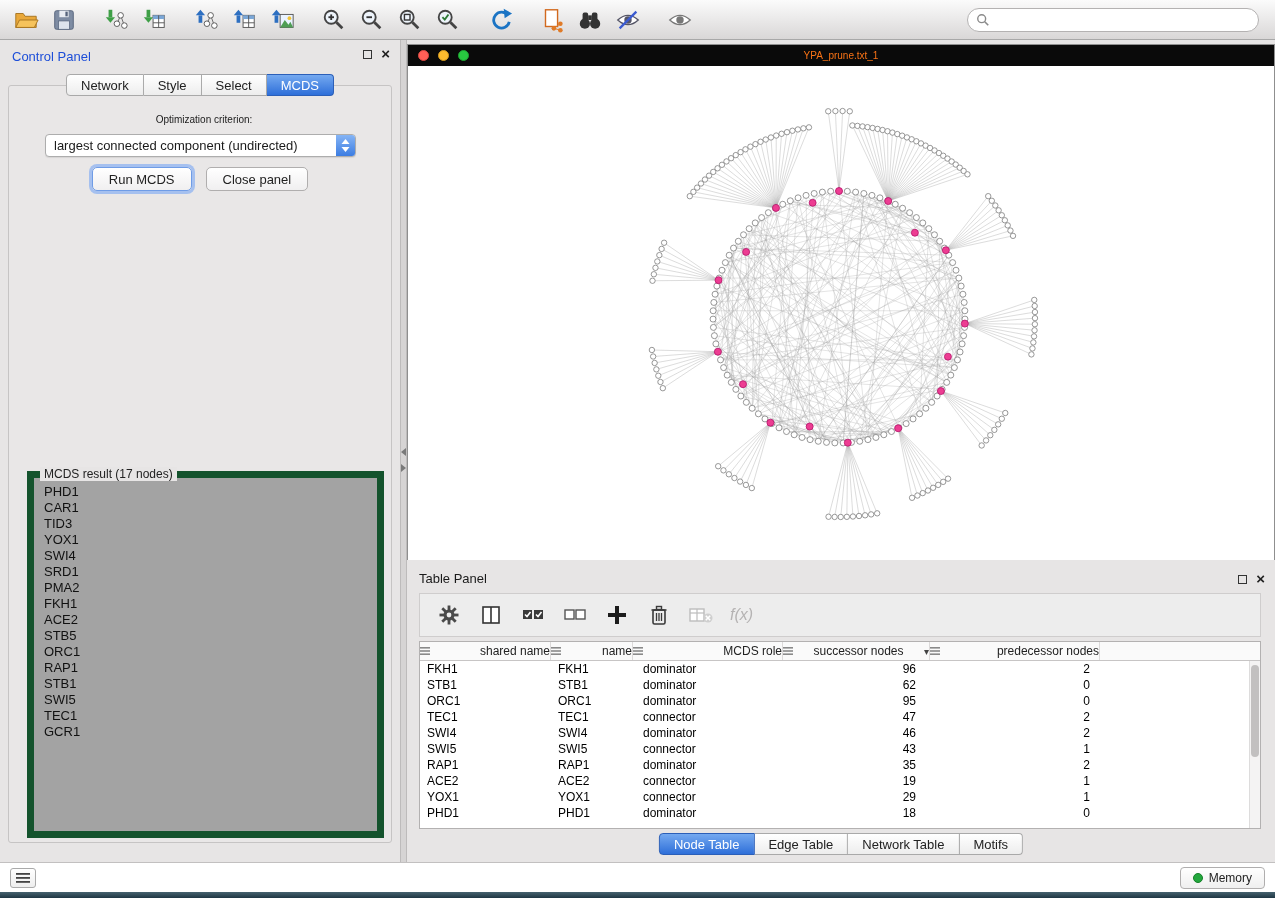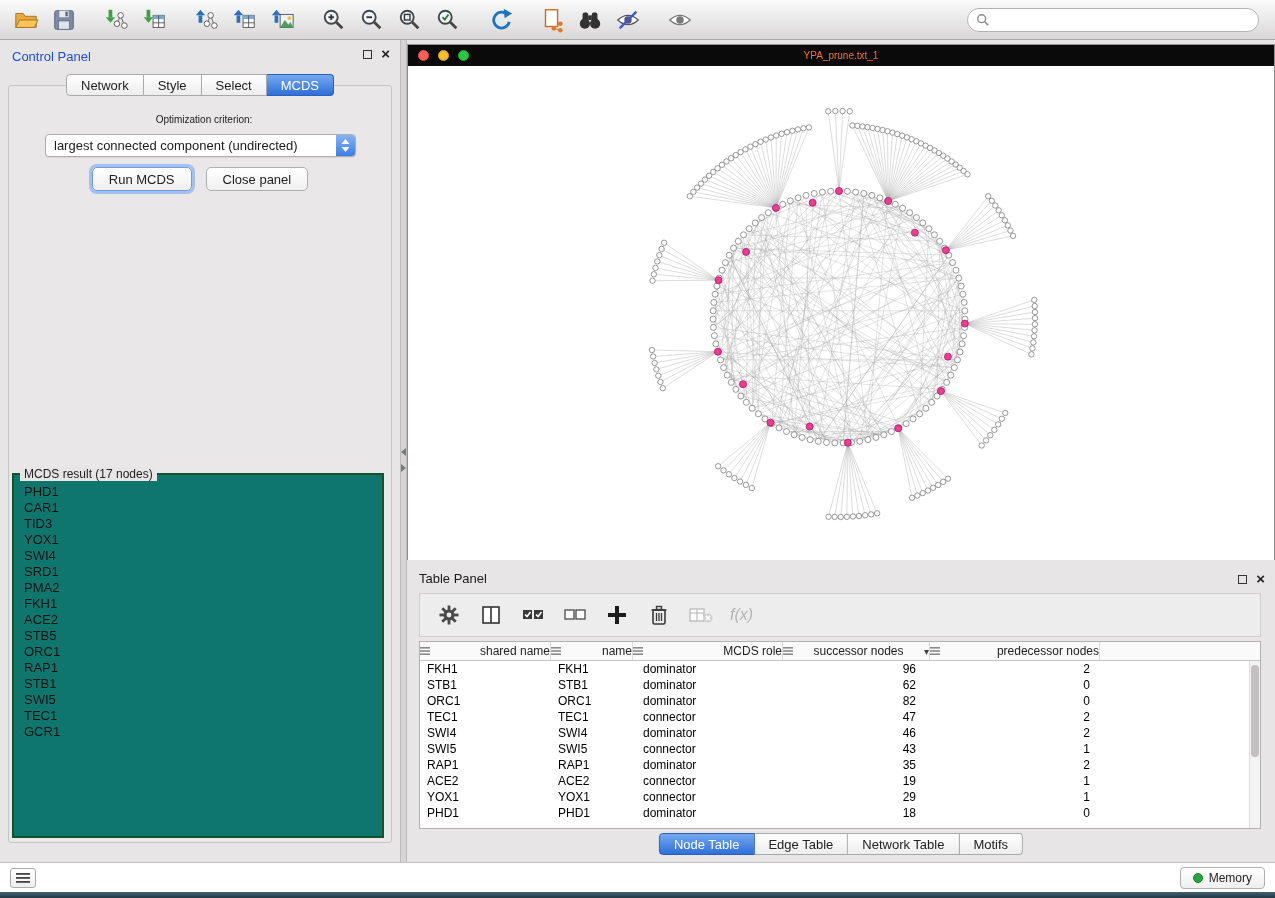--- a/index.html
+++ b/index.html
@@ -28,21 +28,21 @@
   .seg:first-child{border-radius:4px 0 0 4px}
   .seg:last-child{border-radius:0 4px 4px 0}
   .seg.selected{background:linear-gradient(#74a9f0,#2e6fd9);color:#fff;border-color:#2b5fb8}
   .opt-label{position:absolute;left:4px;top:74px;width:100%;text-align:center;font-size:10px}
   .mac-select{position:absolute;left:45px;top:94px;width:311px;height:23px;background:#fff;border:1px solid #adadad;border-radius:4px;display:flex;align-items:center;cursor:pointer;box-shadow:0 1px 1px rgba(0,0,0,.08)}
   .mac-select-label{flex:1;padding:0 8px;font-size:13px;white-space:nowrap;overflow:hidden}
   .mac-select-stepper{width:19px;height:21px;border-radius:0 3px 3px 0;background:linear-gradient(#85b4f5,#3c7de2);display:flex;align-items:center;justify-content:center}
   .btn-row{position:absolute;left:0;top:127px;width:100%;display:flex;justify-content:center;gap:14px}
   .mac-btn{height:24px;padding:0 16px;font-size:13px;font-family:inherit;background:linear-gradient(#ffffff,#f0eff0);border:1px solid #b0aeae;border-radius:5px;cursor:pointer;color:#222}
   .mac-btn.focused{box-shadow:0 0 0 3px rgba(110,160,245,.55);border-color:#6f9ce6}
-  .mcds-box{position:absolute;left:12px;right:16px;top:427px;height:371px;border:2px solid #14532d;background:#0f766e}
+  .mcds-box{position:absolute;left:27px;right:16px;top:427px;height:371px;border:7px solid #14532d;background:#a3a3a3}
   .mcds-box legend{font-size:12px;color:#222;margin-left:6px;padding:0 4px;background:#e7e5e5}
   .mcds-list{padding:3px 10px;overflow:hidden}
   .mcds-item{font-size:13px;line-height:16px;color:#111}
 
   
   .v-splitter{position:absolute;left:401px;top:40px;width:6px;height:822px;background:#d6d4d4;border-right:1px solid #bdbbbb}
   .spl-arrow{position:absolute;left:0;width:0;height:0;border-top:4px solid transparent;border-bottom:4px solid transparent}
   .spl-left{top:408px;border-right:5px solid #7a7a7a}
   .spl-right{top:424px;border-left:5px solid #7a7a7a}
 
@@ -1055,21 +1055,21 @@
             <span class="cell c2">STB1</span>
             <span class="cell c3">dominator</span>
             <span class="cell c4 num">62</span>
             <span class="cell c5 num">0</span>
           </div>
 
           <div class="trow">
             <span class="cell c1">ORC1</span>
             <span class="cell c2">ORC1</span>
             <span class="cell c3">dominator</span>
-            <span class="cell c4 num">82</span>
+            <span class="cell c4 num">95</span>
             <span class="cell c5 num">0</span>
           </div>
 
           <div class="trow">
             <span class="cell c1">TEC1</span>
             <span class="cell c2">TEC1</span>
             <span class="cell c3">connector</span>
             <span class="cell c4 num">47</span>
             <span class="cell c5 num">2</span>
           </div>

